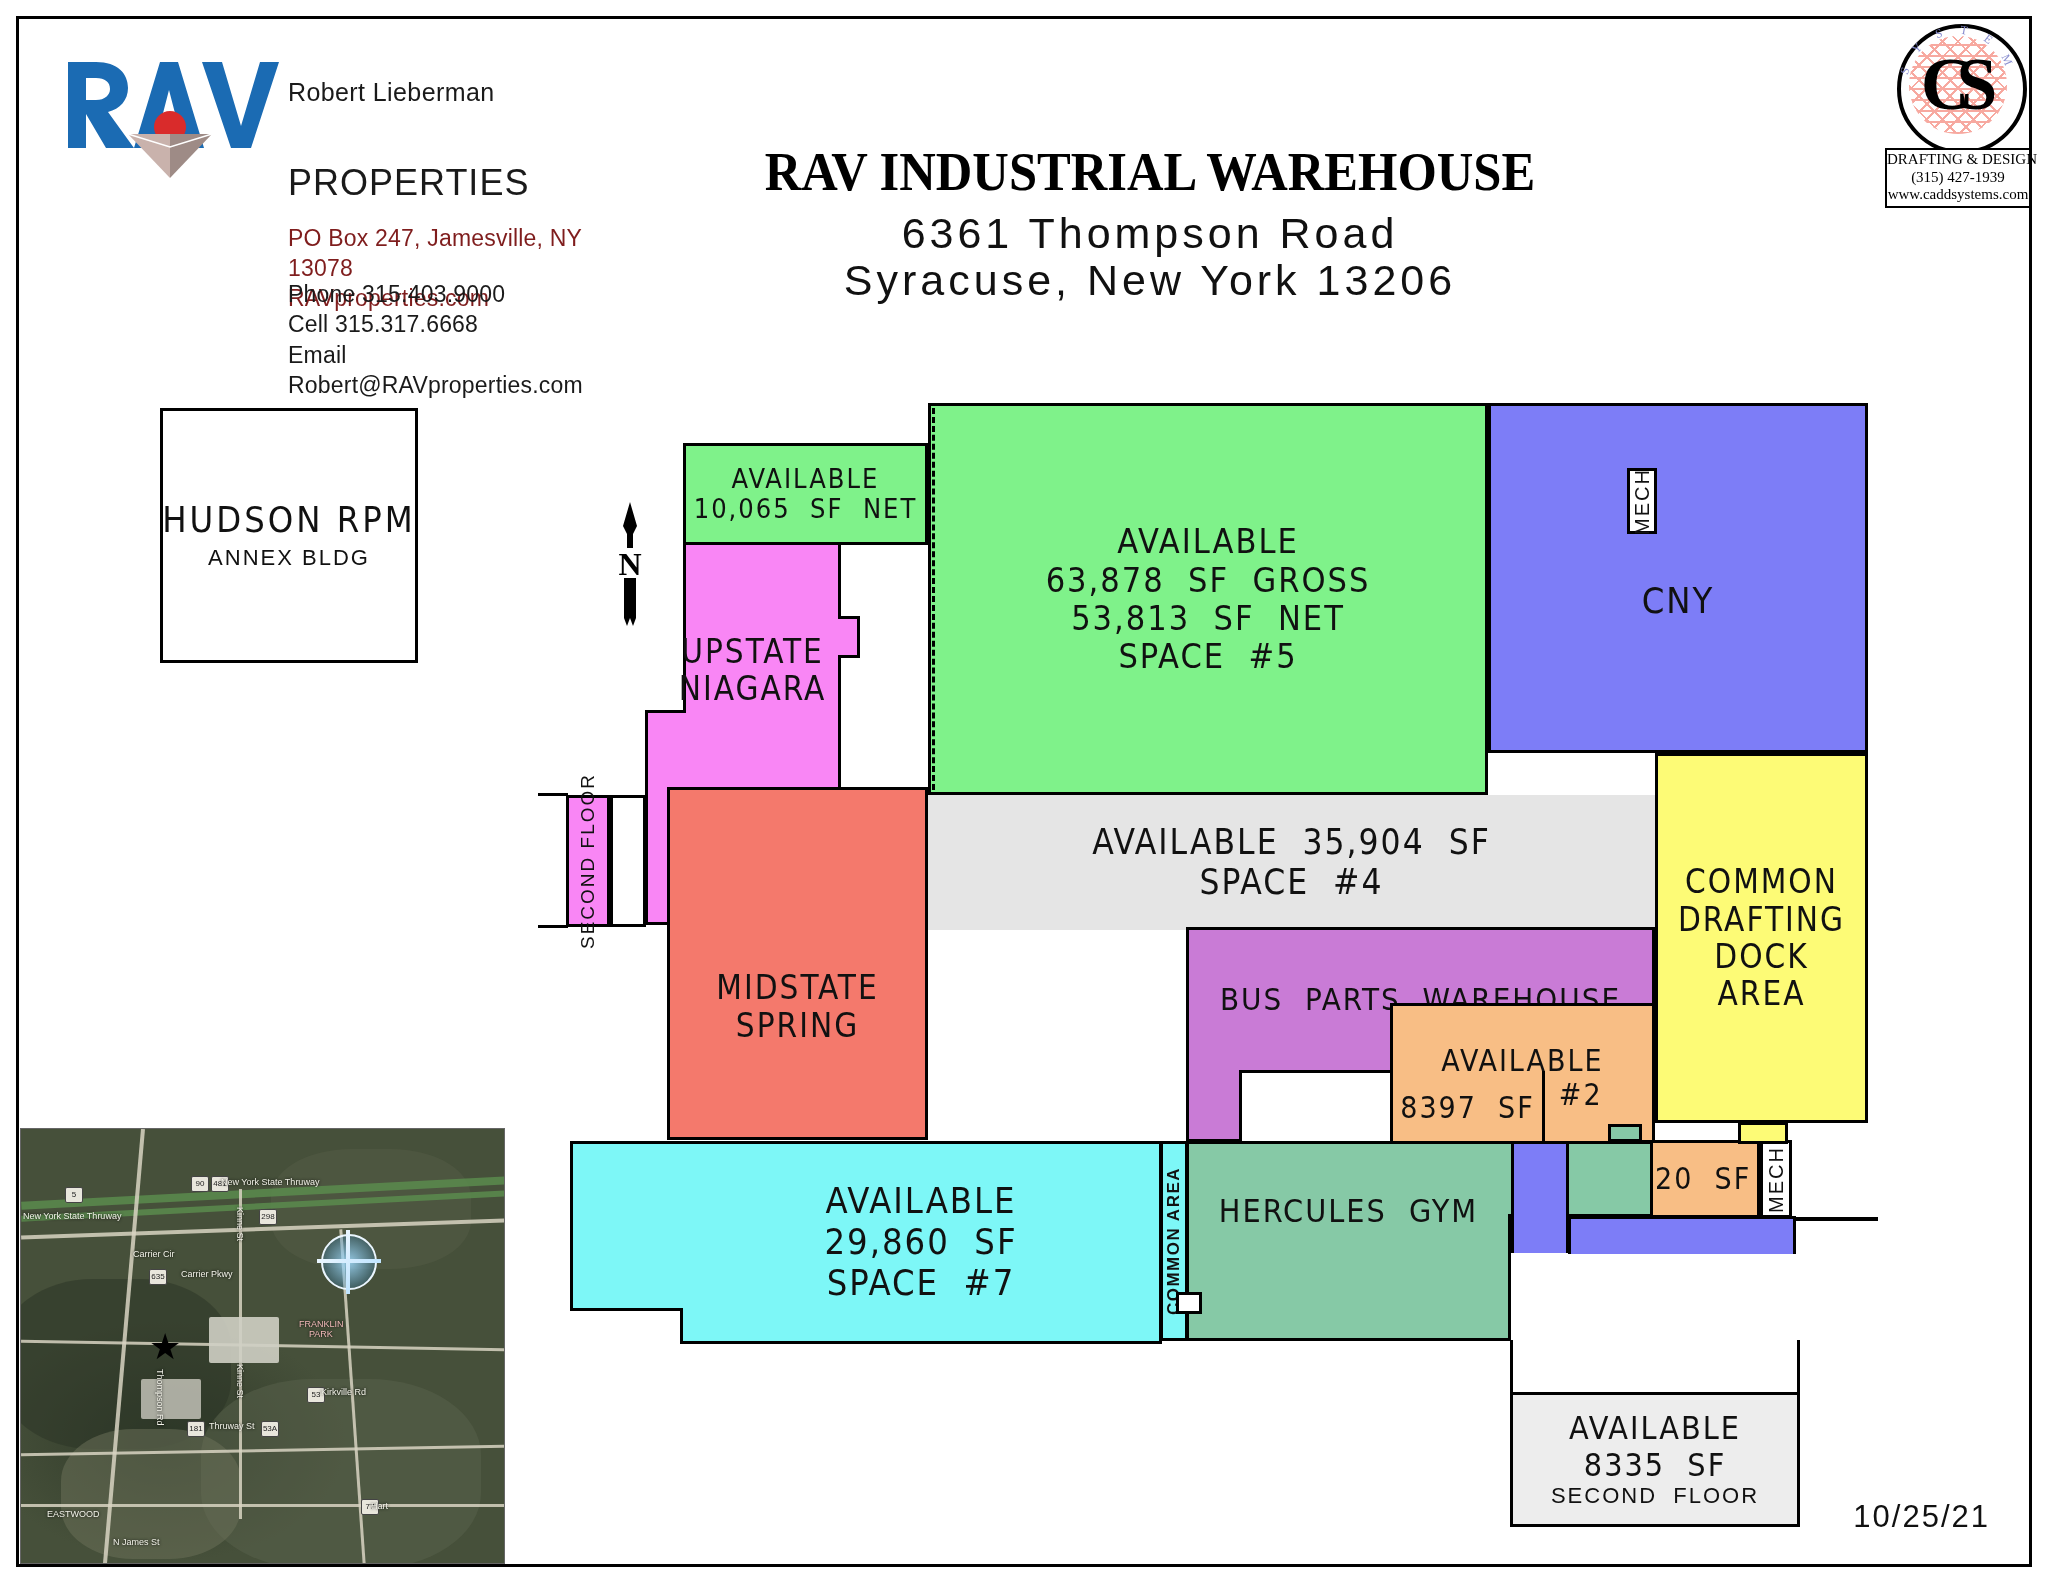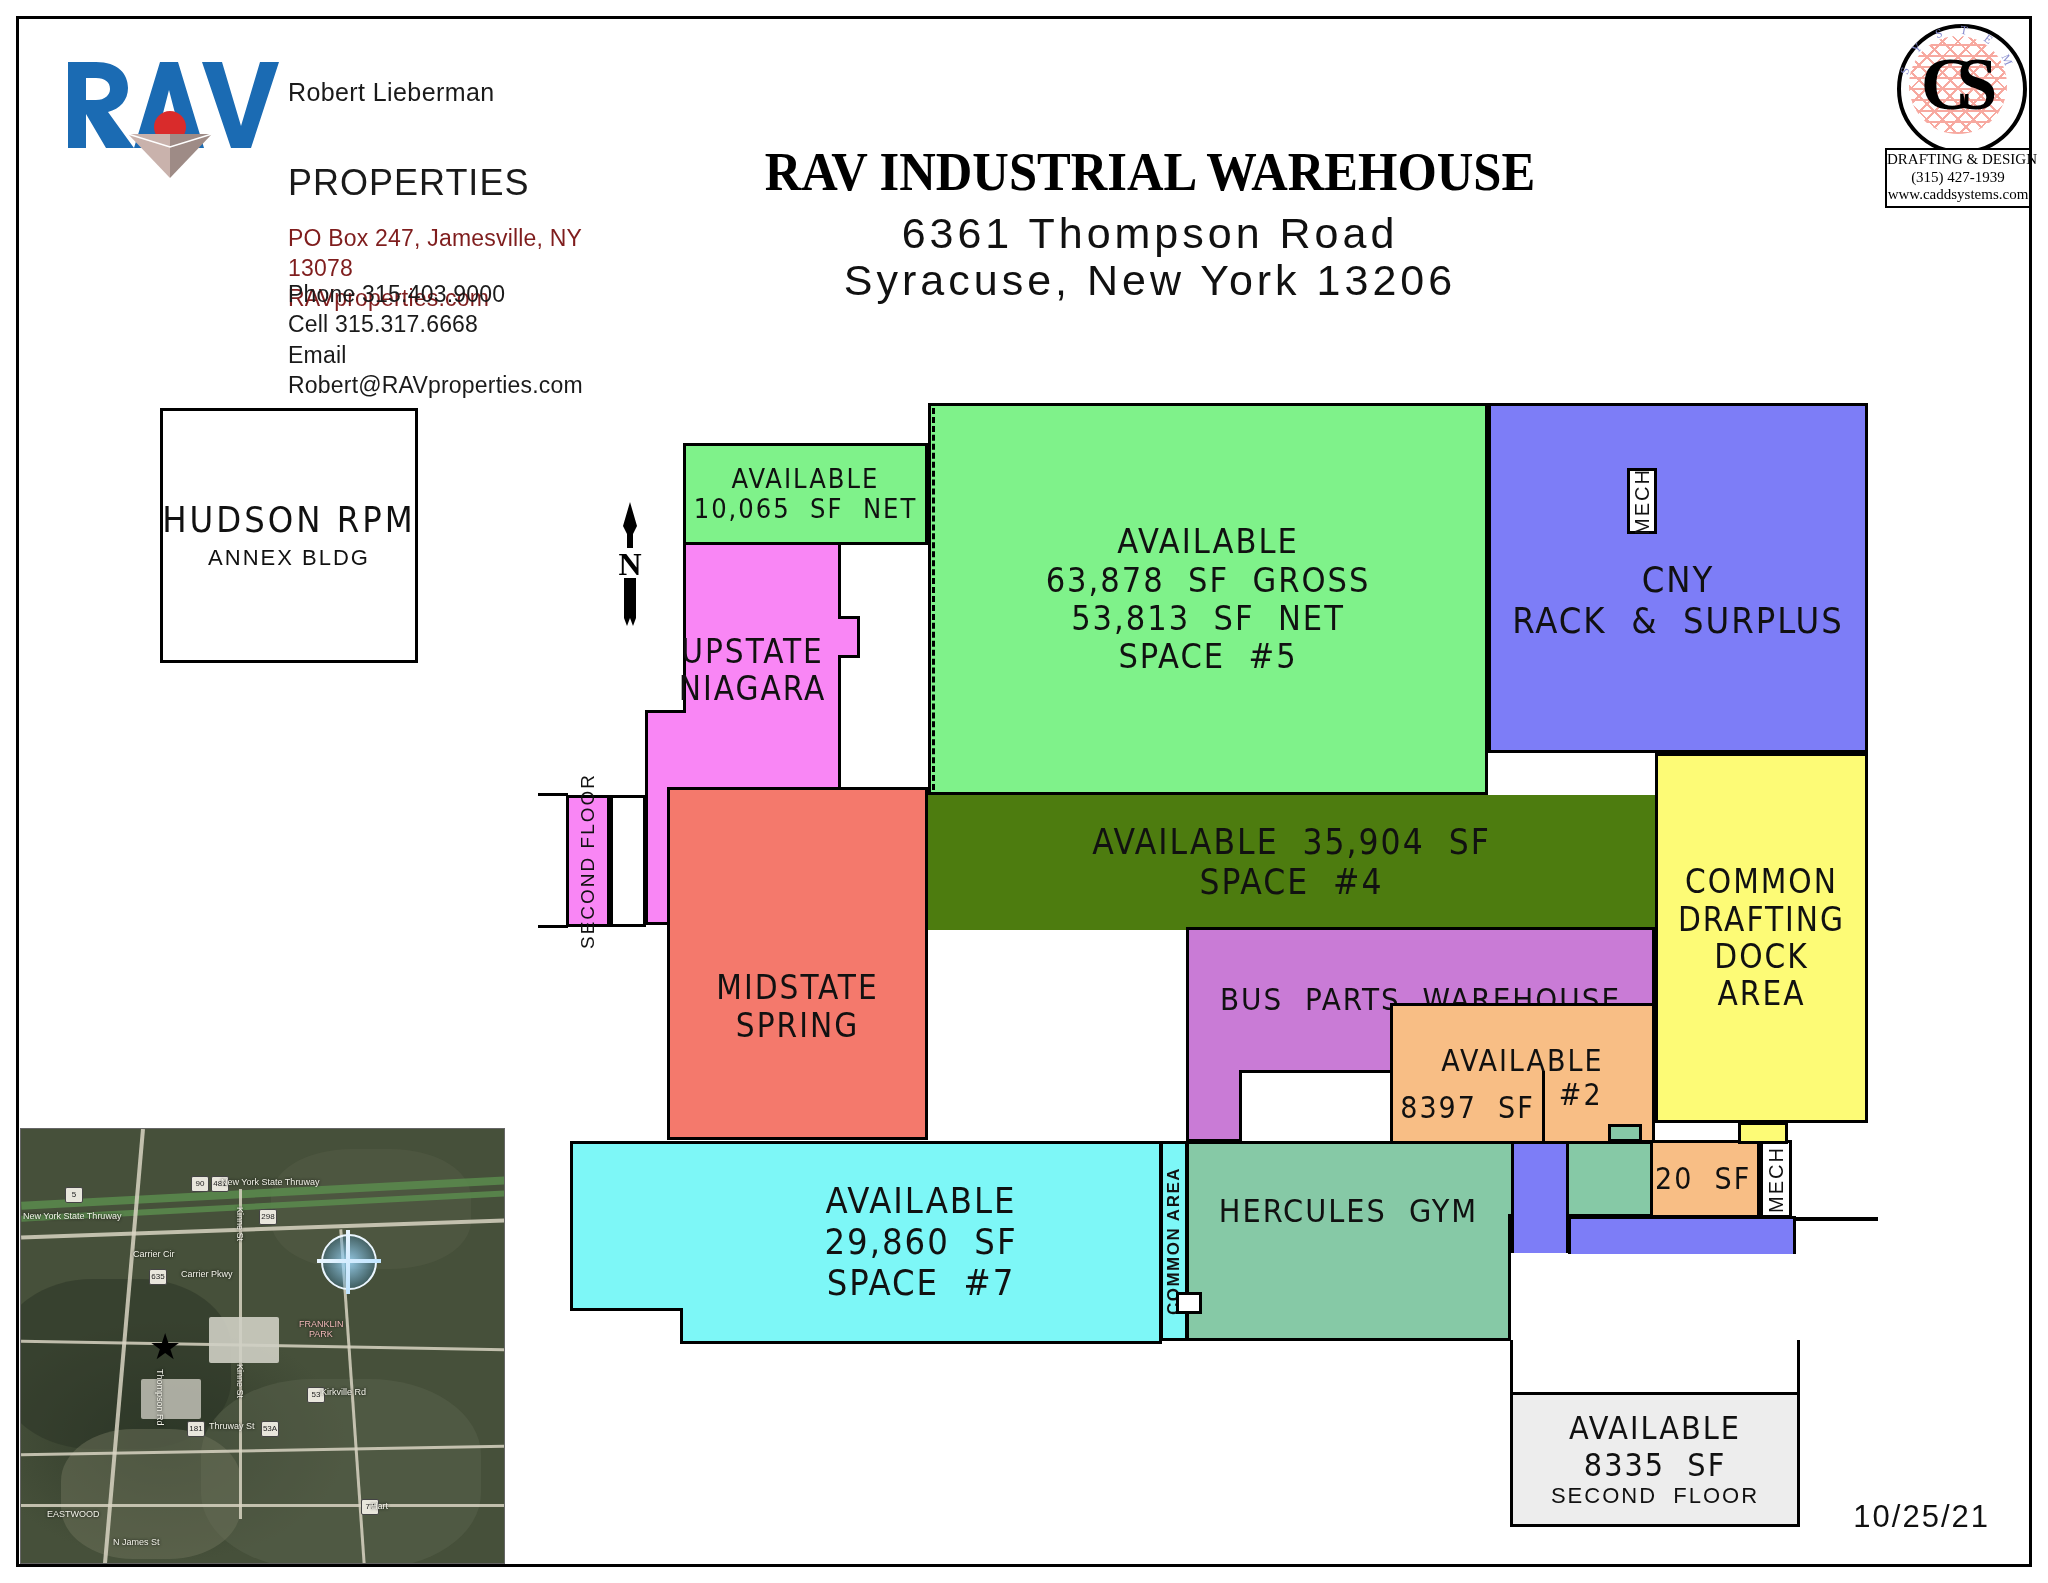--- a/index.html
+++ b/index.html
@@ -357,39 +357,38 @@
       <div class="cad lbl" style="font-size:34px;">53,813  SF  NET</div>
       <div class="cad lbl" style="font-size:34px;">SPACE  #5</div>
     </div>
 
     <div style="position:absolute;left:932px;top:408px;width:0;height:382px;border-left:3px dashed #000;"></div>
 
     <div style="position:absolute;left:1488px;top:600px;width:20px;height:42px;background:#7FF28A;border:3px solid #000;border-left:none;box-sizing:border-box;"></div>
 
     <div class="unit" style="left:1488px; top:403px; width:380px; height:350px; background:#7D7DF7; border:3px solid #000;">
       <div class="cad lbl" style="font-size:36px; margin-top:46px;">CNY</div>
-      <div class="cad lbl" style="font-size:36px;">RACK  &amp;  SURPLUS</div>
     </div>
     <div class="mechbox" style="left:1627px; top:468px; width:30px; height:66px;">
       <span>MECH</span>
     </div>
 
     <div class="unit" style="left:1655px; top:753px; width:213px; height:370px; background:#FDFB76; border:3px solid #000;">
       <div class="cad lbl" style="font-size:33px;">COMMON</div>
       <div class="cad lbl" style="font-size:33px;">DRAFTING</div>
       <div class="cad lbl" style="font-size:33px;">DOCK</div>
       <div class="cad lbl" style="font-size:33px;">AREA</div>
     </div>
 
     <div class="unit" style="left:667px; top:787px; width:261px; height:353px; background:#F4796C; border:3px solid #000;">
       <div class="cad lbl" style="font-size:33px; margin-top:86px;">MIDSTATE</div>
       <div class="cad lbl" style="font-size:33px;">SPRING</div>
     </div>
 
-    <div class="unit" style="left:928px; top:795px; width:727px; height:135px; background:#4d7c0f; border:none;">
+    <div class="unit" style="left:928px; top:795px; width:727px; height:135px; background:#e5e5e5; border:none;">
       <div class="cad lbl" style="font-size:35px;">AVAILABLE  35,904  SF</div>
       <div class="cad lbl" style="font-size:35px;">SPACE  #4</div>
     </div>
 
     <div class="unit" style="left:1186px; top:927px; width:469px; height:146px; background:#C97BD6; border:3px solid #000;">
       <div class="cad lbl" style="font-size:31px;">BUS  PARTS  WAREHOUSE</div>
     </div>
 
     <div style="position:absolute;left:1186px;top:1070px;width:56px;height:72px;background:#C97BD6;border:3px solid #000;border-top:none;box-sizing:border-box;"></div>
 

